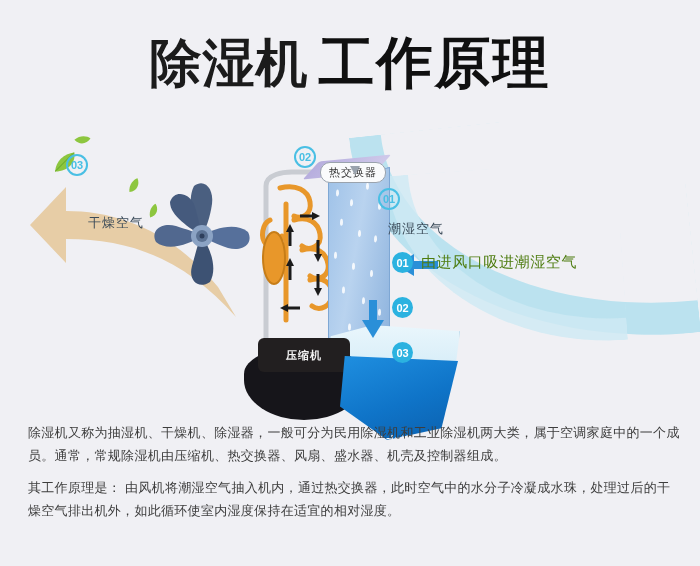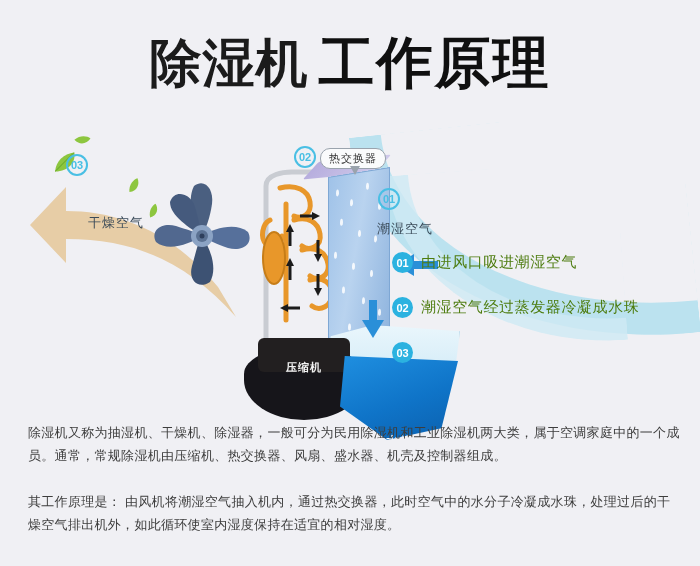--- a/index.html
+++ b/index.html
@@ -98,21 +98,21 @@
   .down-tail{
     position:absolute; left:133px; top:150px; width:8px; height:22px; background:#2a8fd8;
   }
 
   
   .compressor{
     position:absolute; left:22px; top:188px; width:92px; height:34px;
     background:#221f20; border-radius:6px;
   }
   .compressor-label{
-    position:absolute; left:0; top:12px; width:92px; height:34px;
+    position:absolute; left:0; top:0; width:92px; height:34px;
     display:flex; align-items:center; justify-content:center;
     color:#f2f2f2; font-size:11px; font-weight:bold; letter-spacing:1px;
   }
   .base-drum{
     position:absolute; left:8px; top:196px; width:120px; height:74px;
     background:#16151a; border-radius:50%/28px 28px 40px 40px;
   }
 
   
   .basin{
@@ -167,21 +167,21 @@
     margin-right:8px;
   }
   .stext{ font-size:15px; color:#4d7c0f; letter-spacing:.6px; white-space:nowrap; }
 
   
   .para{
     position:absolute; left:28px; width:652px;
     font-size:13px; line-height:23px; color:#3d3d3d; letter-spacing:.3px;
   }
   .p1{ top:421px; }
-  .p2{ top:490px; }
+  .p2{ top:476px; }
 </style>
 </head>
 <body>
 
 <div class="title-wrap">
   <span class="title-a">除湿机</span><span class="title-b">工作原理</span>
 </div>
 
 <div class="stage">
 
@@ -286,35 +286,34 @@
 
     <div class="tank">
       <div class="tank-label">水箱</div>
     </div>
   </div>
 
   <div class="cbadge hollow" style="left:66px; top:44px;">03</div>
   <div class="dlabel" style="left:88px; top:104px;">干燥空气</div>
 
   <div class="cbadge hollow" style="left:294px; top:36px;">02</div>
-  <div class="callout-box" style="left:320px; top:38px;">热交换器</div>
+  <div class="callout-box" style="left:320px; top:52px;">热交换器</div>
   <div class="callout-tail" style="left:350px; top:56px;"></div>
 
   <div class="cbadge hollow" style="left:378px; top:78px;">01</div>
-  <div class="dlabel" style="left:377px; top:110px;">潮湿空气</div>
+  <div class="dlabel" style="left:388px; top:110px;">潮湿空气</div>
 </div>
 
 <div class="steps">
   <div class="step">
     <div class="sbadge">01</div>
     <div class="stext">由进风口吸进潮湿空气</div>
   </div>
   <div class="step">
     <div class="sbadge">02</div>
-    <div class="stext">潮湿空气经过蒸发器冷凝成水珠</div>
   </div>
   <div class="step">
     <div class="sbadge">03</div>
   </div>
 </div>
 
 <div class="para p1">除湿机又称为抽湿机、干燥机、除湿器，一般可分为民用除湿机和工业除湿机两大类，属于空调家庭中的一个成员。通常，常规除湿机由压缩机、热交换器、风扇、盛水器、机壳及控制器组成。</div>
 <div class="para p2">其工作原理是： 由风机将潮湿空气抽入机内，通过热交换器，此时空气中的水分子冷凝成水珠，处理过后的干燥空气排出机外，如此循环使室内湿度保持在适宜的相对湿度。</div>
 
 </body></html>

